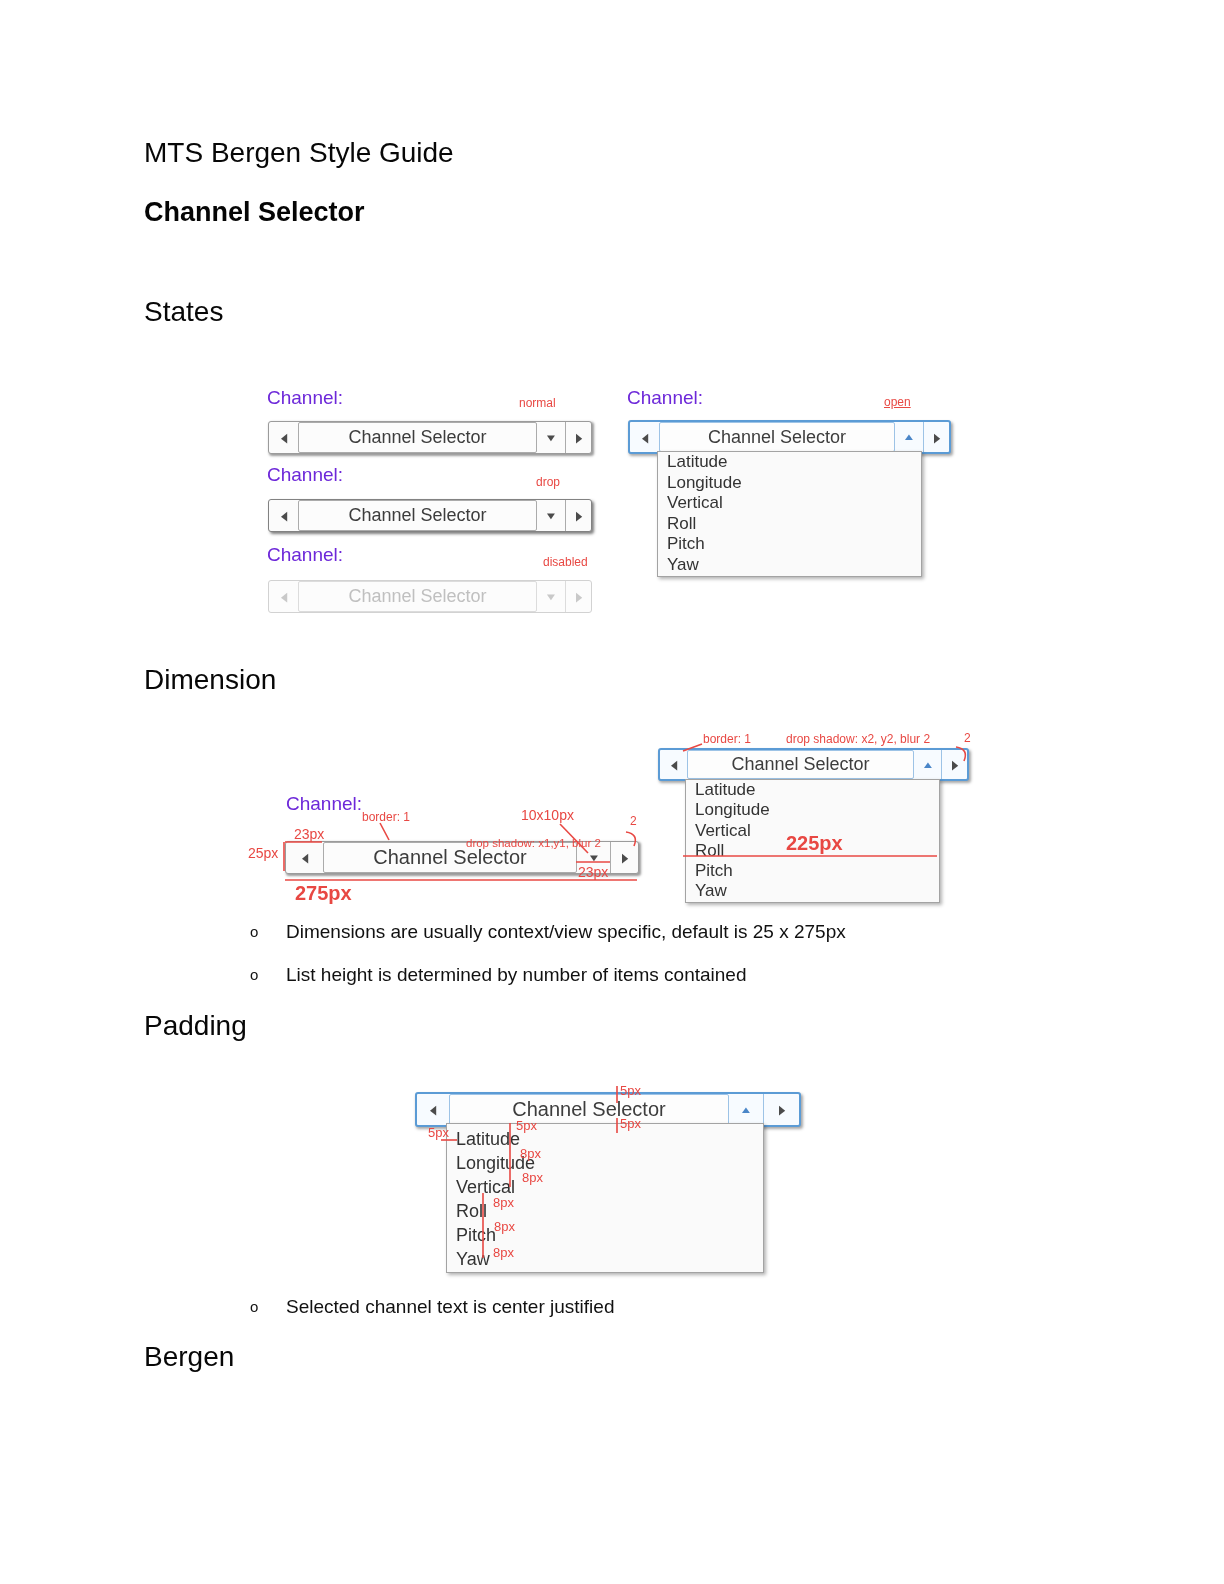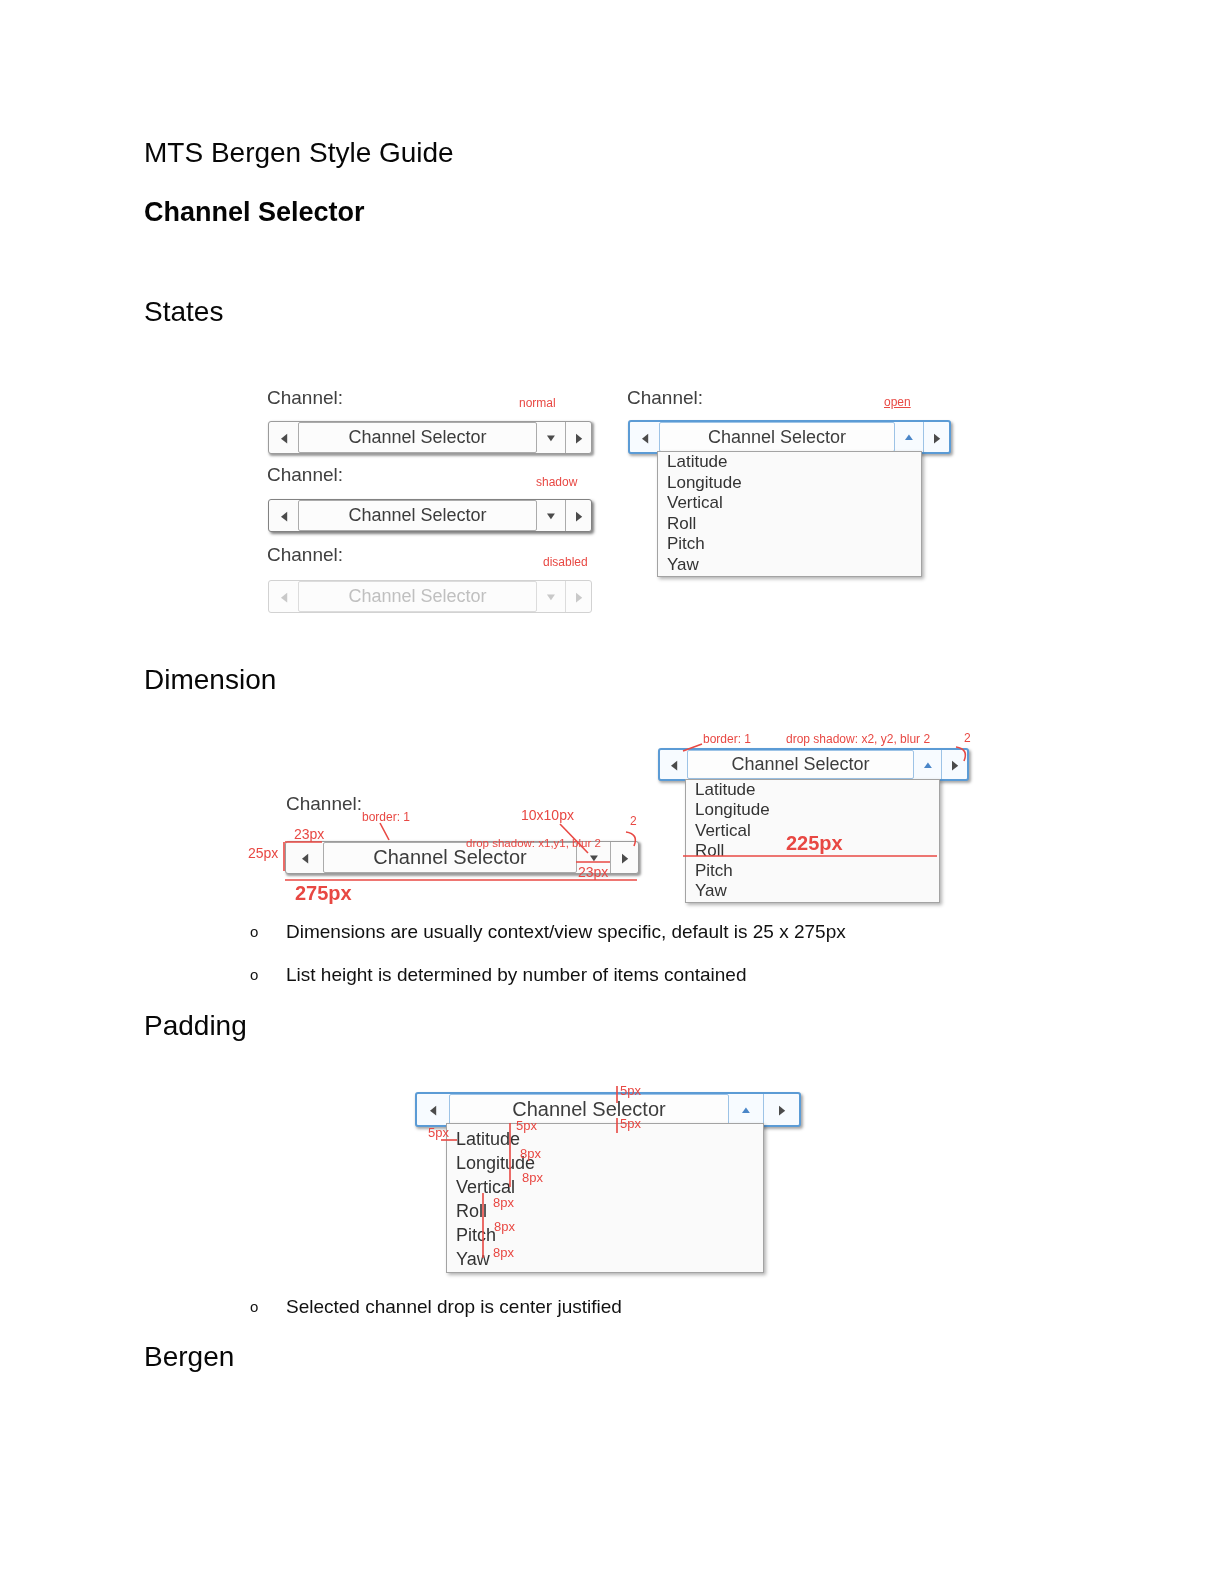--- a/index.html
+++ b/index.html
@@ -5,21 +5,21 @@
   html,body { margin:0; padding:0; background:#ffffff; }
   .page {
     position:relative; width:1224px; height:1584px; background:#ffffff;
     font-family:"Liberation Sans", sans-serif; color:#000; overflow:hidden;
   }
   .abs { position:absolute; }
   .h1   { font-size:28px; font-weight:400; color:#070707; }
   .h2   { font-size:27px; font-weight:700; color:#050505; }
   .sec  { font-size:28px; font-weight:400; color:#070707; }
   .body { font-size:19px; color:#111; }
-  .fldlabel { font-size:19px; color:#404040; }
+  .fldlabel { font-size:19px; color:#6d28d9; }
   .red  { position:absolute; color:#E84843; font-size:12px; z-index:6; white-space:nowrap; }
   .red.b { font-weight:400; font-size:14px; }
   .red.big { font-weight:700; font-size:20px; }
   .red.tiny { font-size:11.5px; }
 
   
   .cs { position:absolute; display:flex; background:#fbfbfb; border:1px solid #9b9b9b;
         border-radius:3px; box-shadow:1.5px 1.5px 2.5px rgba(0,0,0,.40); z-index:1; }
   .cs .cell { display:flex; align-items:center; justify-content:center; }
   .cs .aw-l, .cs .aw-r { width:29px; }
@@ -74,21 +74,21 @@
       </div>
     <div class="cell aw-d drop">
         <span class="tri td">▼</span>
       </div>
     <div class="cell aw-r2">
         <span class="tri tr">▶</span>
       </div>
   </div>
 
   <div class="abs fldlabel" style="left:267px; top:464px;">Channel:</div>
-  <div class="red" style="left:536px; top:475px;">shadow</div>
+  <div class="red" style="left:536px; top:475px;">drop</div>
   <div class="cs hover" style="left:268px; top:499px; width:322px; height:31px;">
     <div class="cell aw-l">
         <span class="tri tl">◀</span>
       </div>
     <div class="cell main">
         <span>Channel Selector</span>
       </div>
     <div class="cell aw-d drop">
         <span class="tri td">▼</span>
       </div>
@@ -231,21 +231,21 @@
   <div class="red b" style="left:428px; top:1125px; font-size:13px;">5px</div>
   <div class="red b" style="left:516px; top:1118px; font-size:13px;">5px</div>
   <div class="red b" style="left:520px; top:1146px; font-size:13px;">8px</div>
   <div class="red b" style="left:522px; top:1170px; font-size:13px;">8px</div>
   <div class="red b" style="left:493px; top:1195px; font-size:13px;">8px</div>
   <div class="red b" style="left:494px; top:1219px; font-size:13px;">8px</div>
   <div class="red b" style="left:493px; top:1245px; font-size:13px;">8px</div>
 
   <div class="bullet" style="left:250px; top:1296px;">
     <span class="mk">o</span>
-    <span class="tx">Selected channel drop is center justified</span>
+    <span class="tx">Selected channel text is center justified</span>
   </div>
 
   <div class="abs sec" style="left:144px; top:1341px;">Bergen</div>
 
   <svg class="overlay" width="1224" height="1584" viewBox="0 0 1224 1584">
 
     <path d="M380 823 L389 840"></path>
     <path d="M285 842 L322 842"></path>
     <path d="M284 842 L284 871"></path>
     <path d="M560 824 L588 853"></path>

